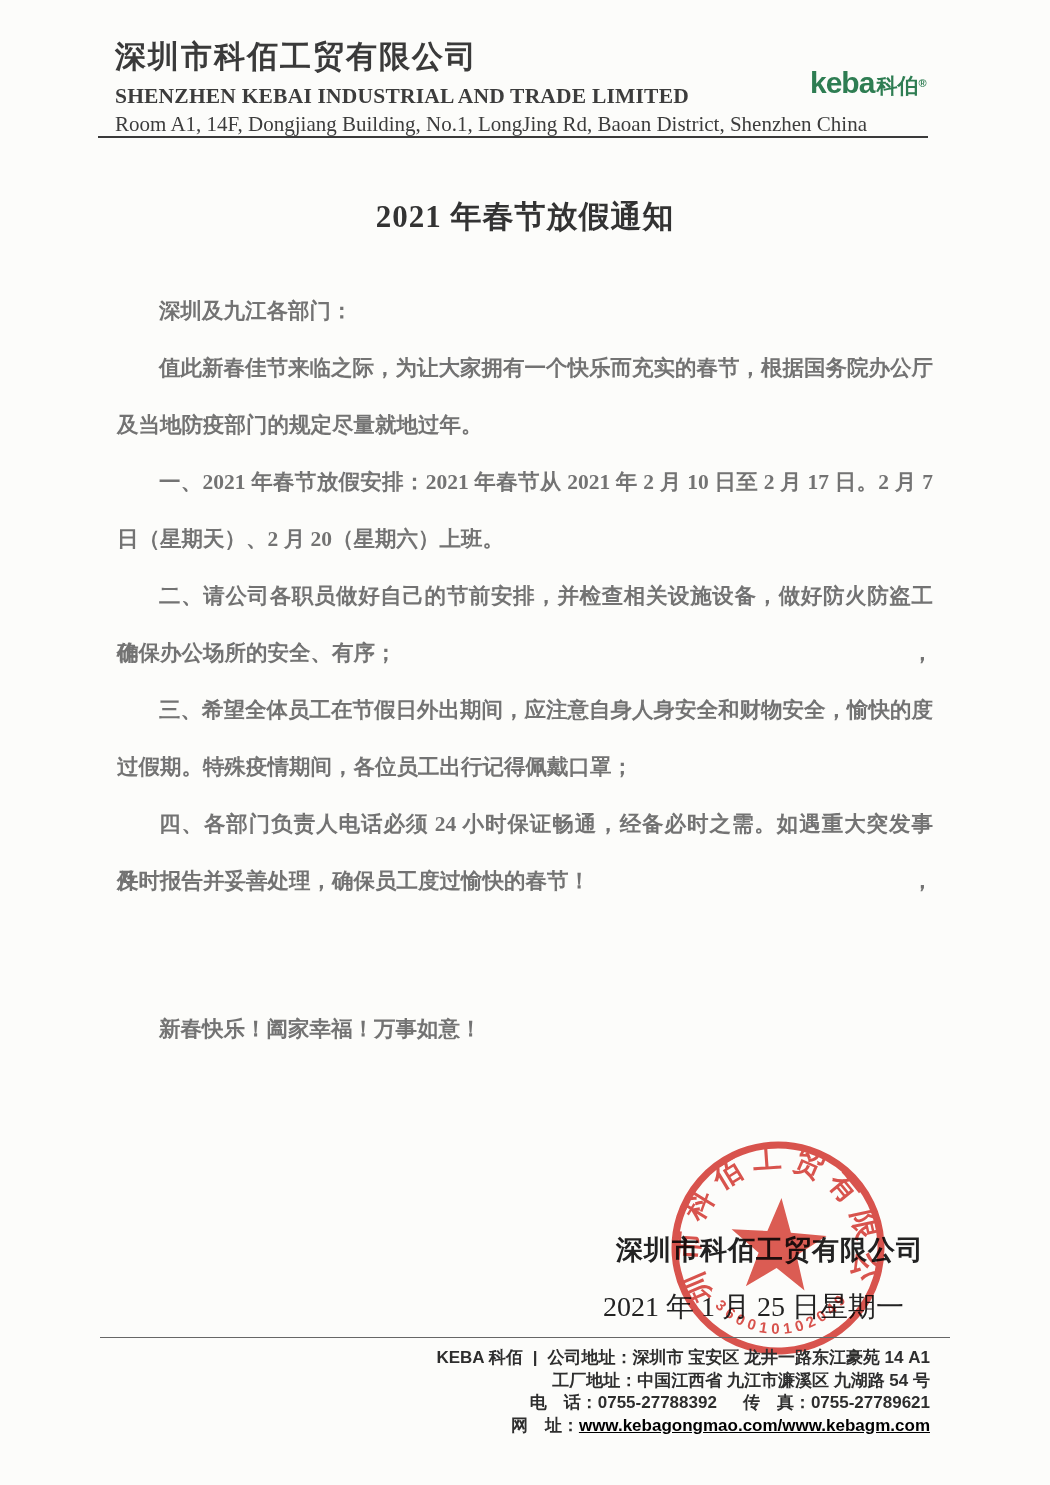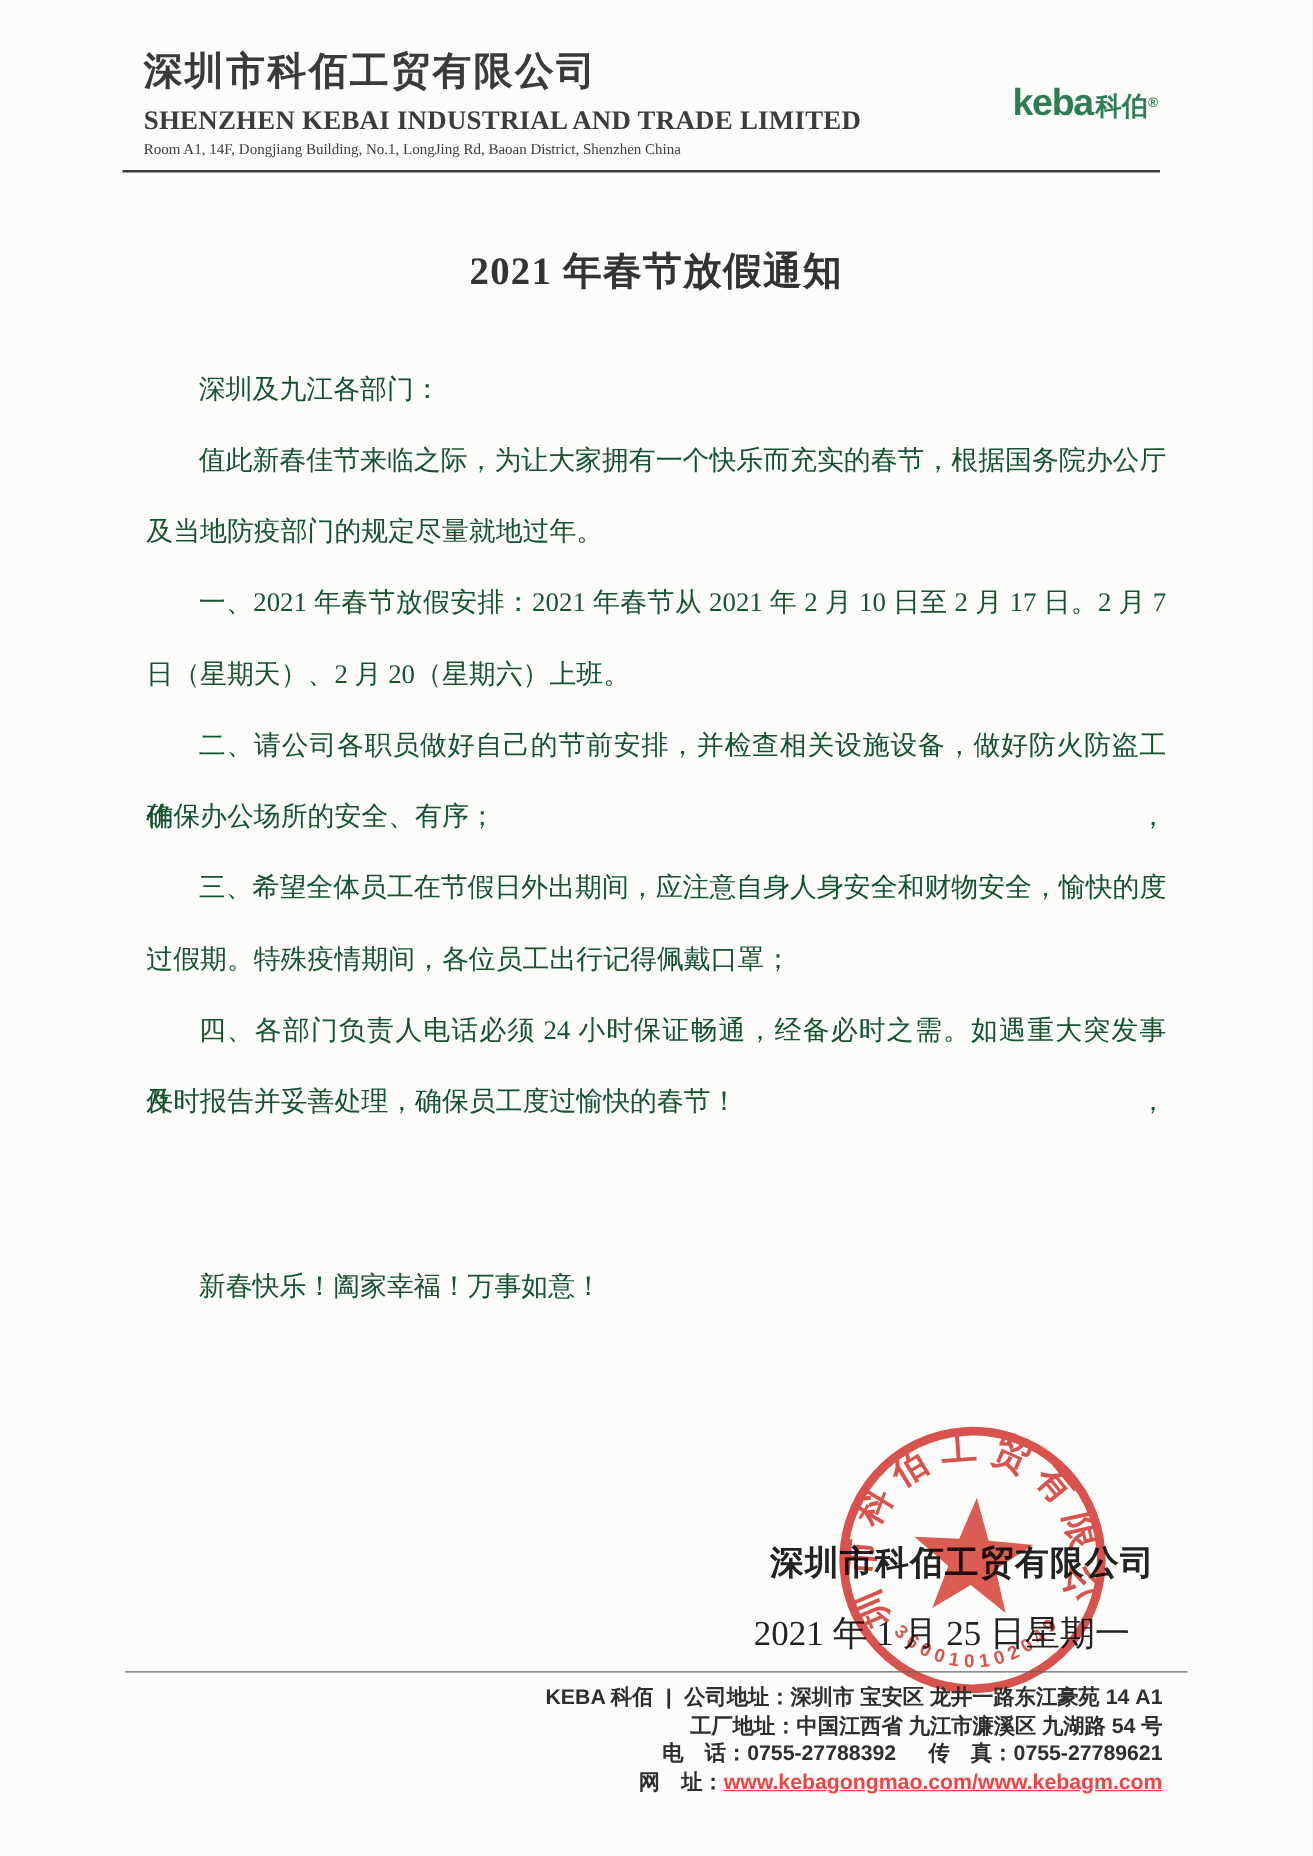--- a/index.html
+++ b/index.html
@@ -10,38 +10,38 @@
     margin:0 auto;
     background:#fcfcfa;
     overflow:hidden;
     color:#262626;
     font-family:"Liberation Serif","DejaVu Serif",serif;
   }
   
   .hdr{position:absolute;left:115px;top:36px;width:690px;}
   .hdr-cn{font-size:31px;font-weight:700;letter-spacing:2px;color:#3a3a3a;}
   .hdr-en{font-size:21.5px;font-weight:700;margin-top:6px;color:#3c3c3c;letter-spacing:.2px;white-space:nowrap;}
-  .hdr-addr{font-size:12px;margin-top:3px;color:#3c3c3c;white-space:nowrap;}
+  .hdr-addr{font-size:21px;margin-top:3px;color:#3c3c3c;white-space:nowrap;}
   .logo{
     position:absolute;left:810px;top:66px;
     font-family:"Liberation Sans","DejaVu Sans",sans-serif;
     font-weight:800;white-space:nowrap;
   }
   .logo-latin{font-size:30px;letter-spacing:-1px;}
   .logo-cn{font-size:21px;margin-left:2px;}
   .logo-reg{font-size:11px;vertical-align:super;}
   .hdr-rule{position:absolute;left:98px;right:122px;top:136px;border-top:2.5px solid #3a3a3a;}
   
   .doc-title{
     position:absolute;left:0;right:0;top:196px;
     text-align:center;font-size:31px;font-weight:700;
     color:#333;letter-spacing:1px;margin:0;
   }
   
-  .doc-body{position:absolute;left:117px;top:283px;width:816px;font-size:21.5px;color:#14532d;}
+  .doc-body{position:absolute;left:117px;top:283px;width:816px;font-size:21.5px;color:#737373;font-weight:bold;}
   .bline{height:57px;line-height:57px;white-space:nowrap;}
   .ind{padding-left:42px;}
   .jst{white-space:normal;text-align:justify;text-align-last:justify;padding-left:0;text-indent:42px;}
   .spacer{height:91px;}
   
   .sig-company{
     position:absolute;right:126px;top:1232px;
     font-size:27px;font-weight:600;color:#222;letter-spacing:1px;white-space:nowrap;
   }
   .sig-date{
@@ -57,21 +57,21 @@
   
   .ftr-rule{position:absolute;left:100px;right:100px;top:1337px;border-top:1.5px solid #666;}
   .ftr{
     position:absolute;right:120px;top:1347px;
     text-align:right;
     font-family:"Liberation Sans","DejaVu Sans",sans-serif;
     font-weight:700;font-size:17px;color:#2e2e2e;line-height:22.5px;white-space:nowrap;
   }
   .ftr .sep{margin:0 10px;}
   .ftr .gap{margin-left:26px;}
-  .ftr a.web{color:#ef4444;text-align:right;}
+  .ftr a.web{color:#000000;text-align:right;}
 </style>
 </head>
 <body>
 
 <div class="page">
 
   <div class="hdr">
     <div class="hdr-cn">深圳市科佰工贸有限公司</div>
     <div class="hdr-en">SHENZHEN KEBAI INDUSTRIAL AND TRADE LIMITED</div>
     <div class="hdr-addr">Room A1, 14F, Dongjiang Building, No.1, LongJing Rd, Baoan District, Shenzhen China</div>

